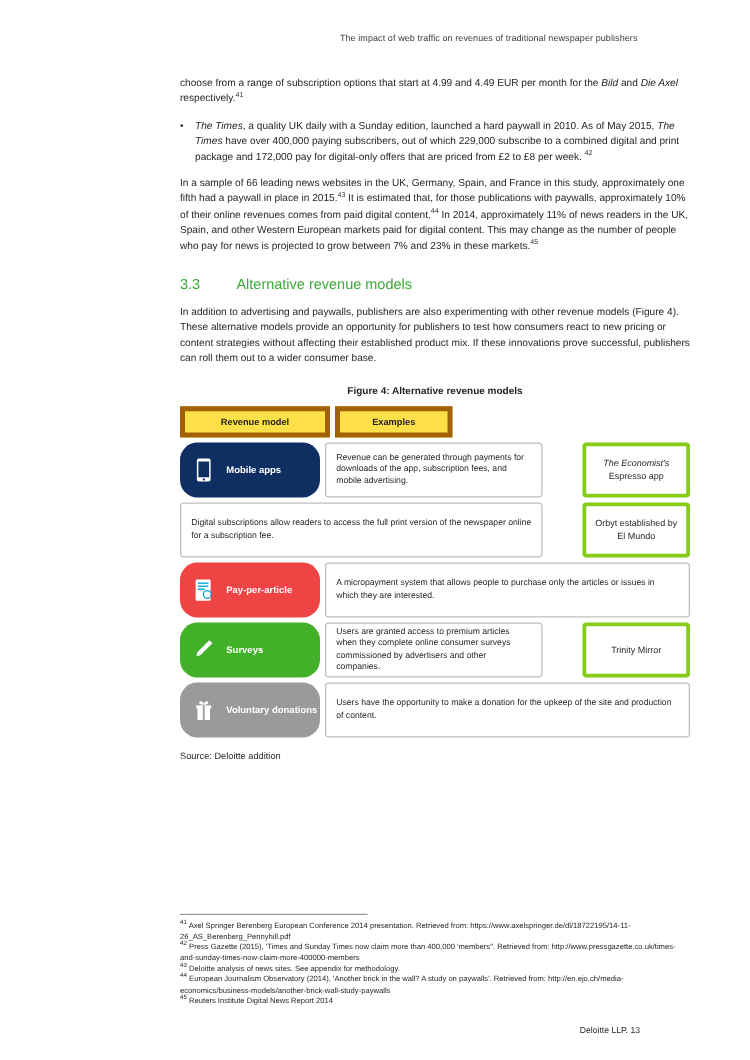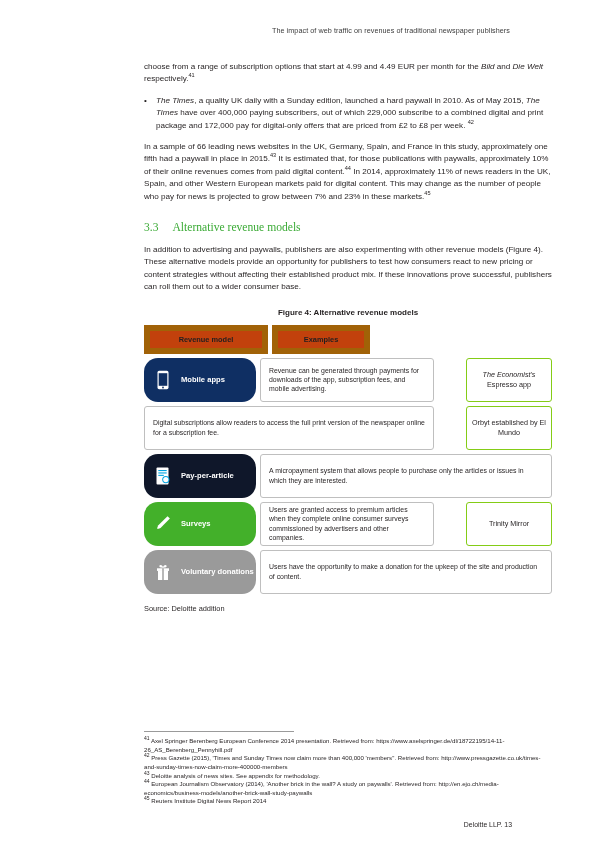--- a/index.html
+++ b/index.html
@@ -61,48 +61,47 @@
     font-size: 5.6px;
     vertical-align: super;
     line-height: 0;
   }
   h2.section {
     font-size: 11.6px;
     color: #3aaa35;
     font-weight: normal;
     margin: 18px 0 10px 0;
     display: flex;
-    gap: 14px;
-    font-family: Liberation Serif, serif;
+    gap: 29px;
   }
   h2.section .num { color: #3aaa35; }
   .fig-caption {
     font-size: 8px;
     font-weight: bold;
     color: #231f20;
     margin: 14px 0 8px 0;
     text-align: center;
   }
   
   .figure {
     width: 408px;
     margin-top: 2px;
   }
   .fig-head {
     display: flex;
     gap: 4px;
     margin-bottom: 4px;
   }
   .fig-head .cell {
-    border: 6px solid #a16207;
+    border: 4px solid #a16207;
     font-size: 7.4px;
     font-weight: bold;
     text-align: center;
     padding: 4px 0;
-    background: #c2410c;
+    background: #fde047;
     color: #231f20;
   }
   .col-model { flex: 0 0 112px; }
   .col-desc { flex: 1 1 auto; }
   .col-ex { flex: 0 0 86px; }
   .fig-row {
     display: flex;
     gap: 4px;
     margin-bottom: 4px;
     height: 44px;
@@ -135,21 +134,21 @@
     font-size: 6.9px;
     line-height: 9.4px;
     padding: 6px 8px;
     box-sizing: border-box;
     color: #231f20;
     display: flex;
     align-items: center;
   }
   .ex-cell {
     flex: 0 0 86px;
-    border: 1px solid #84cc16;
+    border: 3px solid #84cc16;
     border-radius: 3px;
     font-size: 7.2px;
     line-height: 9.6px;
     text-align: center;
     color: #231f20;
     display: flex;
     align-items: center;
     justify-content: center;
     padding: 3px 5px;
     box-sizing: border-box;
@@ -190,21 +189,21 @@
 </style>
 </head>
 <body>
 
 <div class="page">
 
   <div class="running-head">The impact of web traffic on revenues of traditional newspaper publishers</div>
 
   <div class="content">
 
-    <p class="body"><span>choose from a range of subscription options that start at 4.99 and 4.49 EUR per month for the </span><span class="it">Bild</span><span> and </span><span class="it">Die Welt</span><span> respectively.</span><sup>41</sup></p>
+    <p class="body"><span>choose from a range of subscription options that start at 4.99 and 4.49 EUR per month for the </span><span class="it">Bild</span><span> and </span><span class="it">Die Axel</span><span> respectively.</span><sup>41</sup></p>
 
     <div class="bullet-row">
       <div class="bullet-mark">•</div>
       <p class="bullet-text"><span class="it">The Times</span><span>, a quality UK daily with a Sunday edition, launched a hard paywall in 2010. As of May 2015, </span><span class="it">The Times</span><span> have over 400,000 paying subscribers, out of which 229,000 subscribe to a combined digital and print package and 172,000 pay for digital-only offers that are priced from £2 to £8 per week. </span><sup>42</sup></p>
     </div>
 
     <p class="body"><span>In a sample of 66 leading news websites in the UK, Germany, Spain, and France in this study, approximately one fifth had a paywall in place in 2015.</span><sup>43</sup><span> It is estimated that, for those publications with paywalls, approximately 10% of their online revenues comes from paid digital content.</span><sup>44</sup><span> In 2014, approximately 11% of news readers in the UK, Spain, and other Western European markets paid for digital content. This may change as the number of people who pay for news is projected to grow between 7% and 23% in these markets.</span><sup>45</sup></p>
 
     <h2 class="section">
       <span class="num">3.3</span>
@@ -238,21 +237,21 @@
             <span><span class="it">The Economist's</span><br><span>Espresso app</span></span>
           </div>
       </div>
 
       <div class="fig-row">
         <div class="desc-cell">Digital subscriptions allow readers to access the full print version of the newspaper online for a subscription fee.</div>
         <div class="ex-cell">Orbyt established by El Mundo</div>
       </div>
 
       <div class="fig-row">
-        <div class="model-cell" style="background:#0f172a">
+        <div class="model-cell" style="background:#ef4444">
           <span class="model-icon">
             <svg width="18" height="20" viewBox="0 0 18 20">
                 <rect x="2.5" y="1.5" width="12" height="17" rx="1" fill="#ffffff"></rect>
                 <rect x="4.3" y="4" width="8.4" height="1.1" fill="#00a3e0"></rect>
                 <rect x="4.3" y="6.4" width="8.4" height="1.1" fill="#00a3e0"></rect>
                 <rect x="4.3" y="8.8" width="5.5" height="1.1" fill="#00a3e0"></rect>
                 <circle cx="11.8" cy="13.6" r="3.6" fill="#00a3e0"></circle>
                 <circle cx="11.8" cy="13.6" r="2.6" fill="#ffffff"></circle>
               </svg>
           </span>

